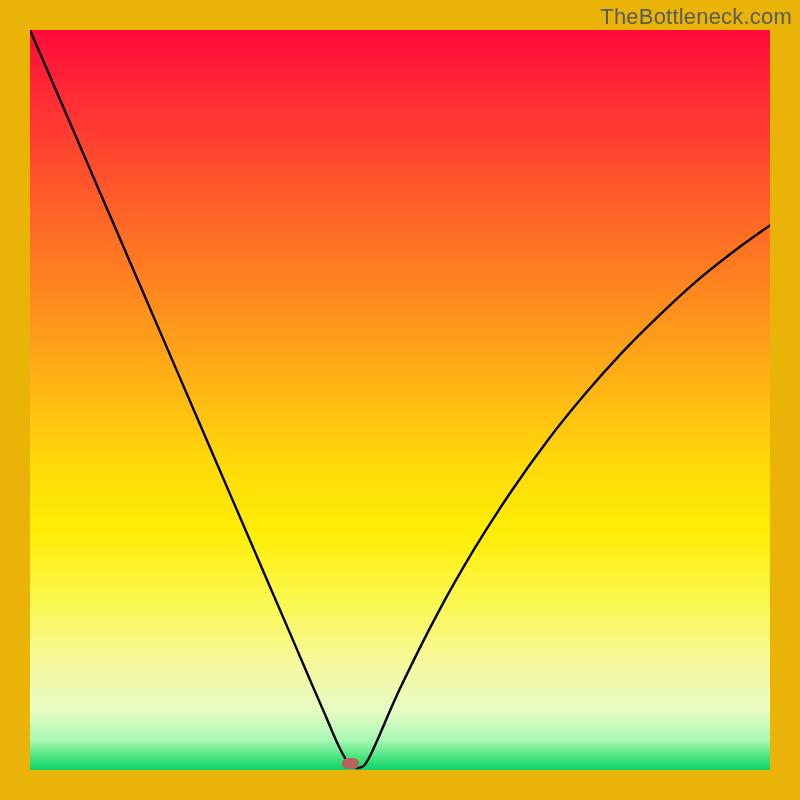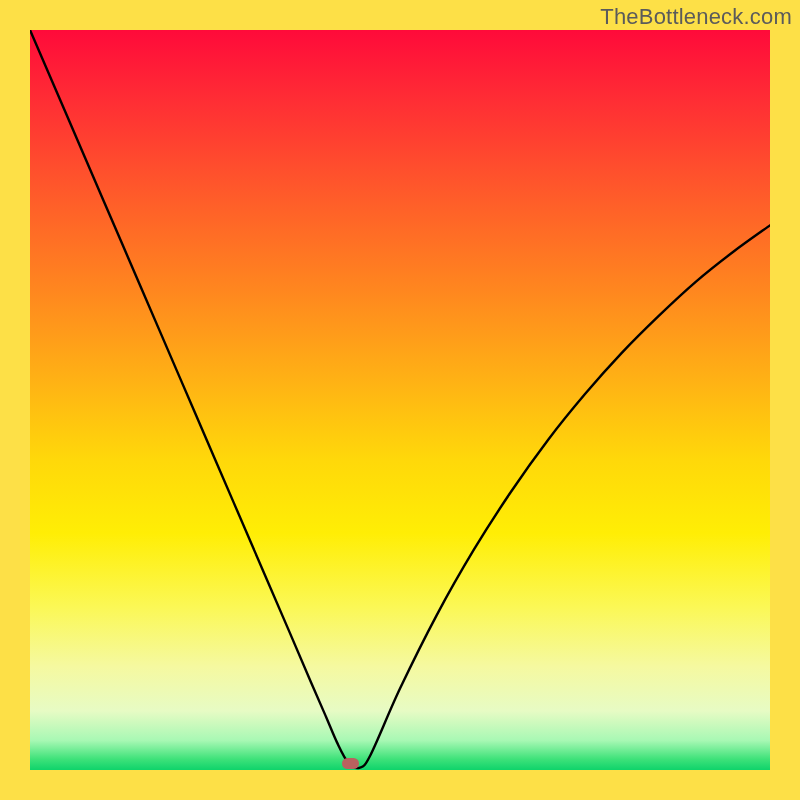--- a/index.html
+++ b/index.html
@@ -1,21 +1,21 @@
 <!DOCTYPE html>
 <html><head>
 <meta charset="utf-8">
 <style>
   * { margin: 0; padding: 0; box-sizing: border-box; }
   html, body { width: 800px; height: 800px; overflow: hidden; background: #000; }
   .frame {
     position: absolute;
     left: 0; top: 0;
     width: 800px; height: 800px;
-    background: #fde047;
+    background: #eab308;
   }
   .plot {
     position: absolute;
     left: 30px; top: 30px;
     width: 740px; height: 740px;
     background: linear-gradient(to bottom,
       #ff0a3a 0%,
       #ff2f34 10%,
       #ff5a2a 22%,
       #ff861f 35%,

